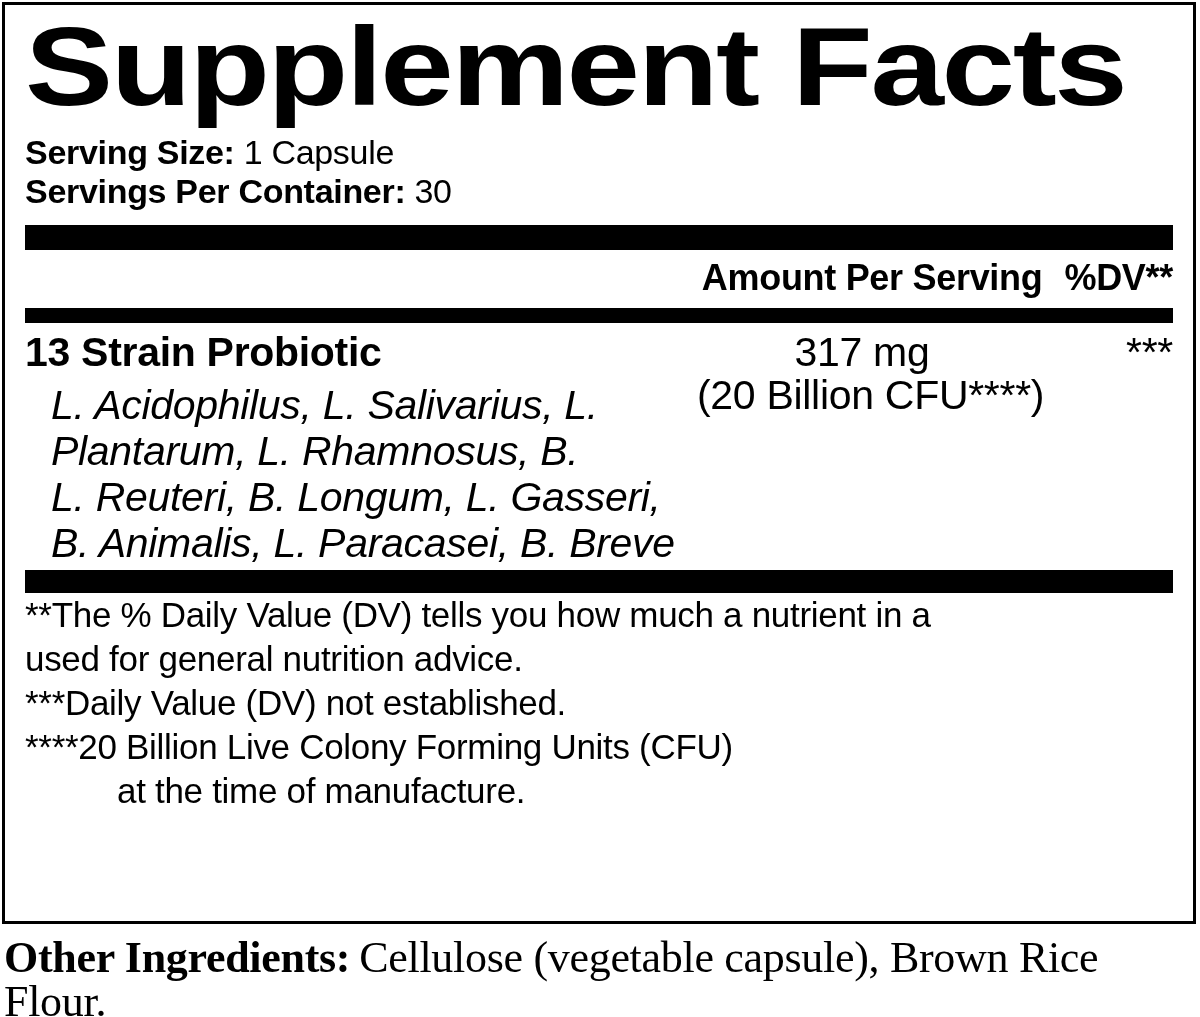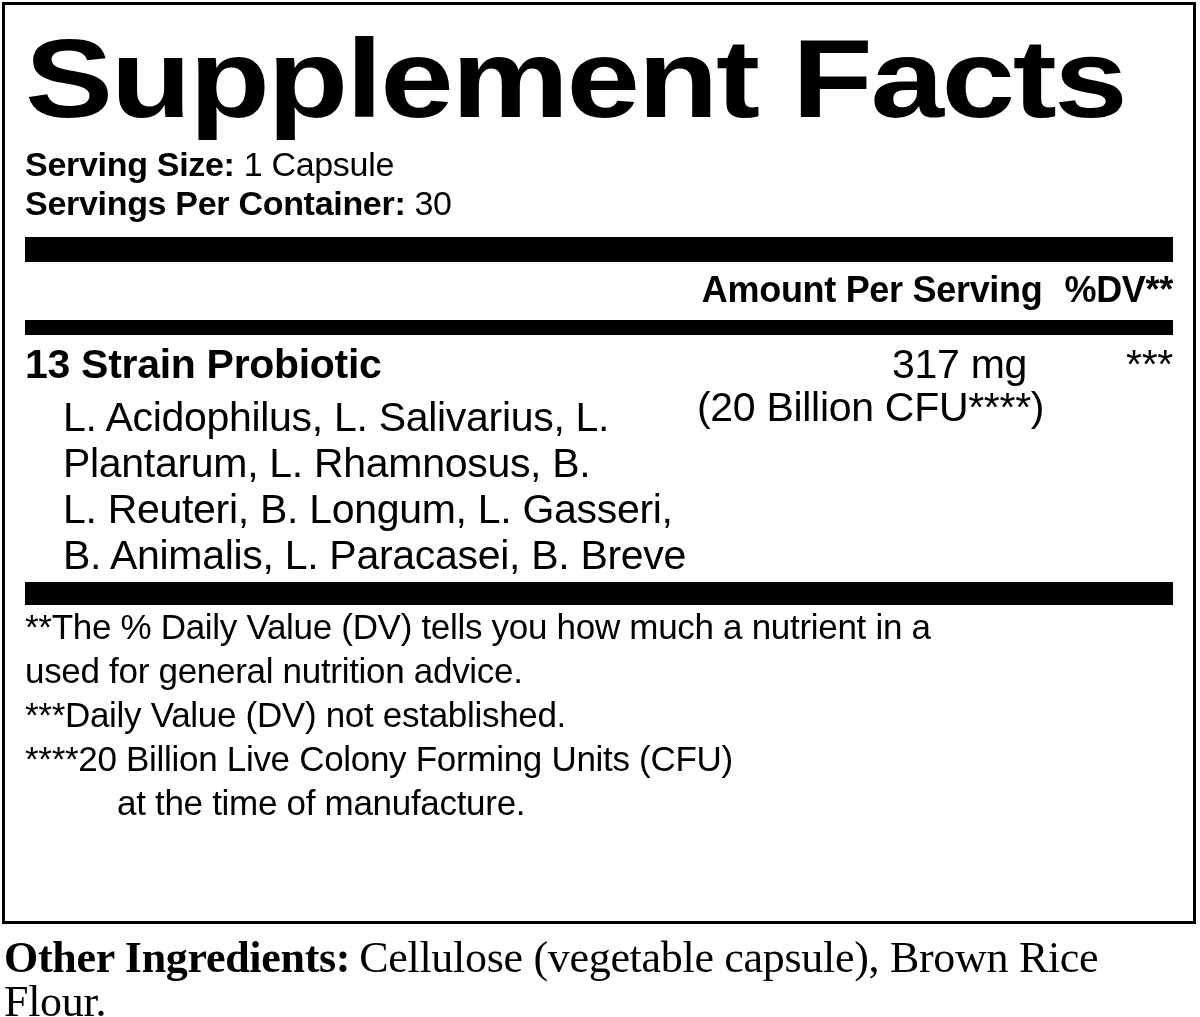--- a/index.html
+++ b/index.html
@@ -9,21 +9,21 @@
     position:relative; overflow:hidden;
     font-family:"Liberation Sans", sans-serif;
     color:#000;
     -webkit-font-smoothing:antialiased;
   }
 
   .facts-panel {
     position:absolute; left:2px; top:2px;
     width:1194px; height:922px;
     border:3px solid #000;
-    padding:12px 20px;
+    padding:0 20px;
     overflow:hidden;
     background:#fff;
   }
 
   .title {
     margin-top:12px;
     font-size:112px; font-weight:bold;
     line-height:100px; white-space:nowrap;
     letter-spacing:-2px;
   }
@@ -50,23 +50,23 @@
   }
   .header-row .dv-lbl { margin-left:22px; }
 
   .main-row {
     display:grid;
     grid-template-columns:1fr 330px 146px;
     padding-top:7px;
     font-size:41px; letter-spacing:-0.3px;
   }
   .ing-name { font-weight:bold; line-height:44px; }
-  .strains  { margin-left:38px; margin-top:8px; }
+  .strains  { margin-left:26px; margin-top:8px;font-style:italic; }
   .strain-line { line-height:46px; }
-  .amount-col { text-align:right; }
+  .amount-col { text-align:center; }
   .amount-val { line-height:44px; }
   .cfu-note   { line-height:42px; white-space:nowrap; }
   .dv-col { text-align:right; line-height:44px; }
 
   .footnotes { font-size:35px; line-height:44px; letter-spacing:-0.3px; }
   .footnote-line.indent { padding-left:92px; }
 
   .other-ingredients {
     position:absolute; left:4px; top:936px; width:1192px;
     font-size:44px; line-height:44px; letter-spacing:-0.3px;font-family:Liberation Serif, serif;

